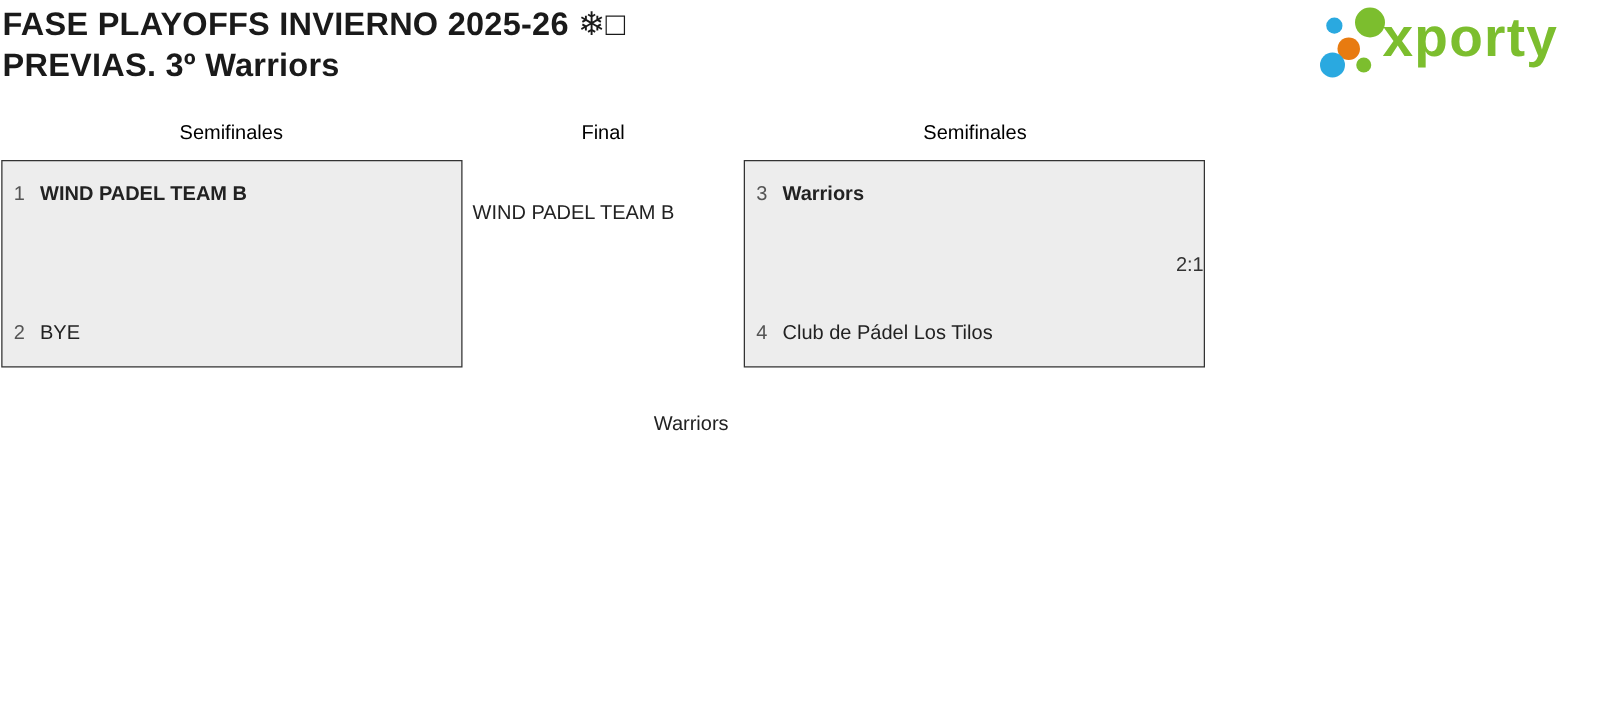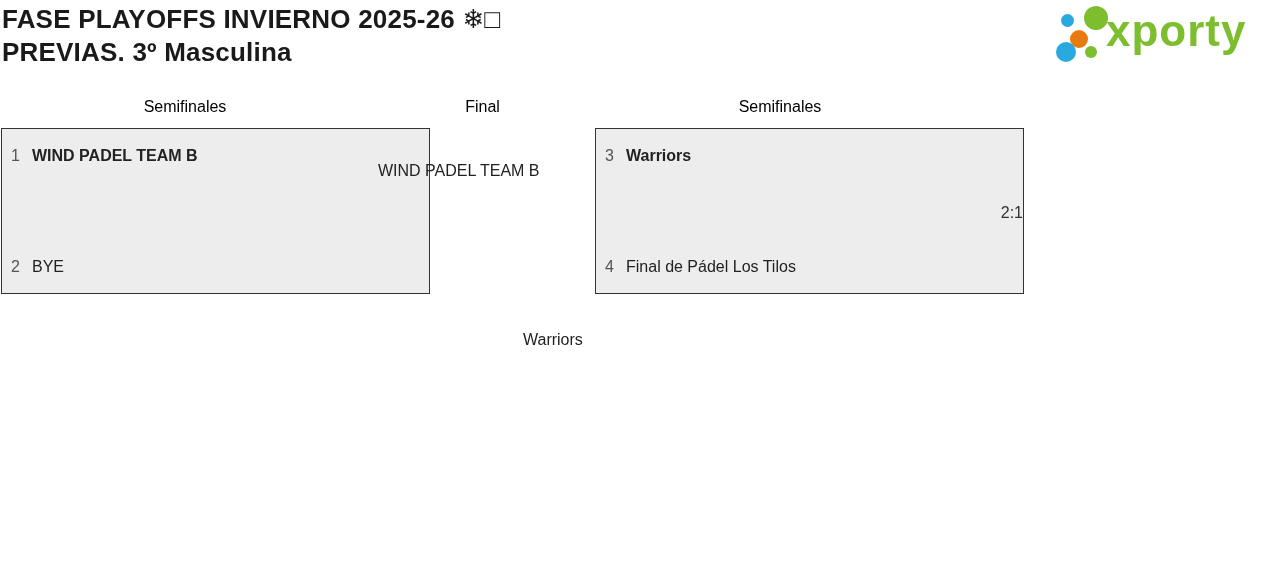--- a/index.html
+++ b/index.html
@@ -48,21 +48,21 @@
   .round-header {
     position: absolute; top: 97px; height: 19px;
     font-size: 16px; font-weight: normal; color: #000000;
     text-align: center; line-height: 19px;
   }
   .rh-left   { left: 0;     width: 370px; }
   .rh-center { left: 370px; width: 225px; }
   .rh-right  { left: 595px; width: 370px; }
   
   .match-box {
-    position: absolute; top: 128px; height: 166px; width: 429px;
+    position: absolute; top: 128px; height: 166px; width: 369px;
     background: var(--box-bg);
     border: 1.7px solid var(--box-border);
   }
   .mb-left  { left: 1px; }
   .mb-right { left: 595px; }
   .team-row {
     position: absolute; left: 9px; right: 9px; height: 20px;
     font-size: 16px; line-height: 20px; color: var(--text-team);
     white-space: nowrap;
   }
@@ -86,21 +86,21 @@
   .final-top    { left: 378px; top: 161px; }
   .final-bottom { left: 523px; top: 330px; }
 </style>
 </head>
 <body>
 
 <div class="page">
 
   <div class="title-block">
     <div class="title-line">FASE PLAYOFFS INVIERNO 2025-26 ❄□</div>
-    <div class="title-line">PREVIAS. 3º Masculina</div>
+    <div class="title-line">PREVIAS. 3º Warriors</div>
   </div>
 
   <div class="logo">
     <span class="dot dot-blue-small"></span>
     <span class="dot dot-green-big"></span>
     <span class="dot dot-orange"></span>
     <span class="dot dot-blue-big"></span>
     <span class="dot dot-green-small"></span>
     <span class="logo-text">xporty</span>
   </div>
@@ -117,20 +117,20 @@
       <span class="seed">2</span><span class="team-name">BYE</span>
     </div>
   </div>
 
   <div class="match-box mb-right">
     <div class="team-row row-top">
       <span class="seed">3</span><span class="team-name winner">Warriors</span>
     </div>
     <div class="match-score">2:1</div>
     <div class="team-row row-bottom">
-      <span class="seed">4</span><span class="team-name">Final de Pádel Los Tilos</span>
+      <span class="seed">4</span><span class="team-name">Club de Pádel Los Tilos</span>
     </div>
   </div>
 
   <div class="final-team final-top">WIND PADEL TEAM B</div>
   <div class="final-team final-bottom">Warriors</div>
 
 </div>
 
 </body></html>

